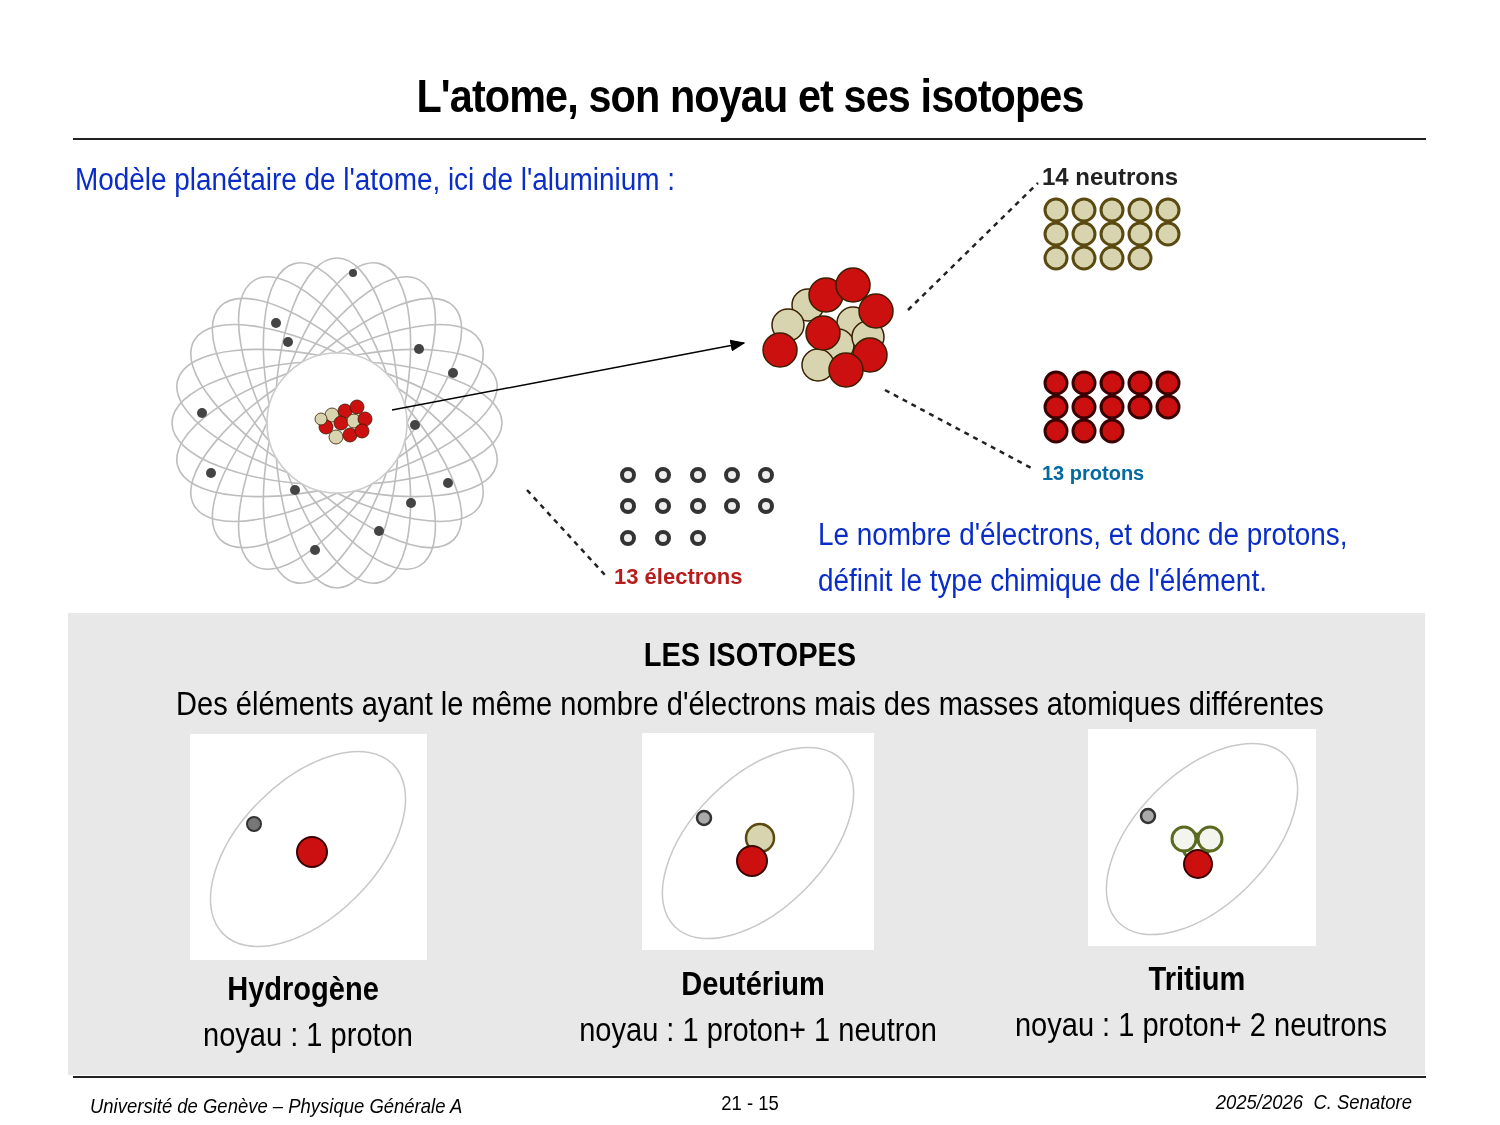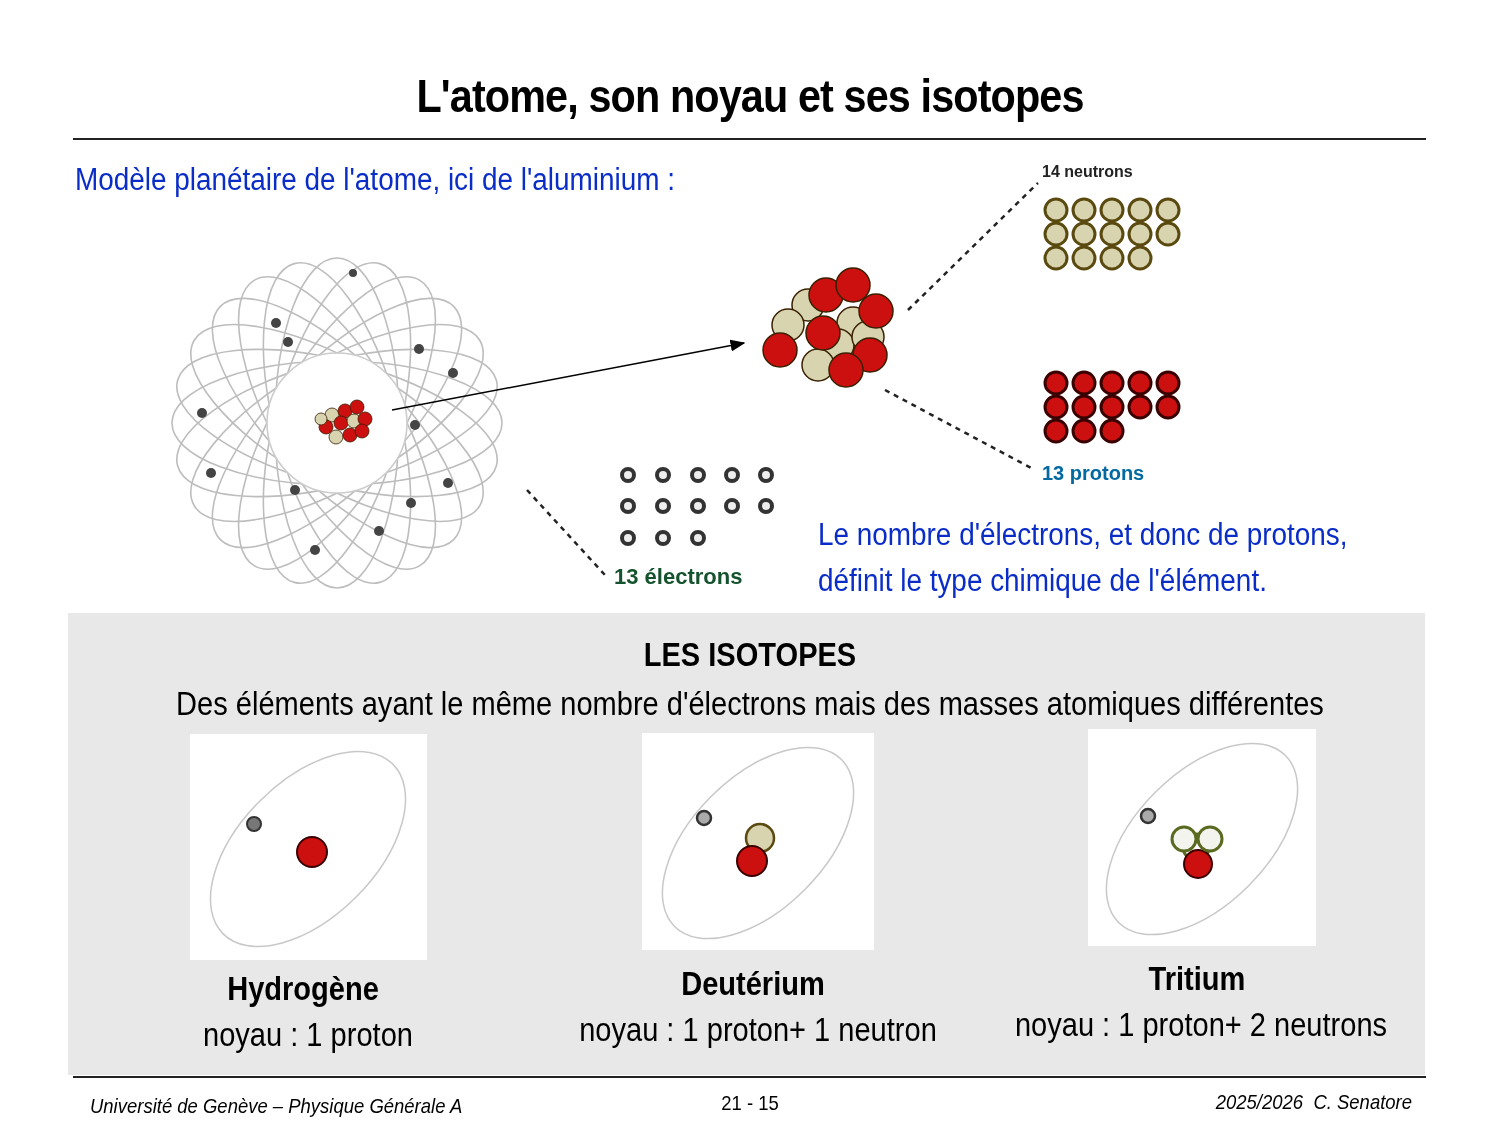--- a/index.html
+++ b/index.html
@@ -107,21 +107,21 @@
       <circle cx="95" cy="30" r="17" fill="#cc1010"></circle>
       <circle cx="118" cy="56" r="17" fill="#cc1010"></circle>
       <circle cx="22" cy="95" r="17" fill="#cc1010"></circle>
       <circle cx="65" cy="78" r="17" fill="#cc1010"></circle>
       <circle cx="112" cy="100" r="17" fill="#cc1010"></circle>
       <circle cx="88" cy="115" r="17" fill="#cc1010"></circle>
     </g>
   </svg>
 </div>
 
-<div class="abs" style="left:1042px;top:163px;font-size:16px;font-weight:bold;color:#222;">14 neutrons</div>
+<div class="abs" style="left:1042px;top:163px;font-size:24px;font-weight:bold;color:#222;">14 neutrons</div>
 <svg class="abs" style="left:1040px;top:195px;" width="150" height="80">
   <g fill="#d8d4b0" stroke="#5a4a10" stroke-width="3">
     <circle cx="16" cy="15" r="11"></circle>
       <circle cx="44" cy="15" r="11"></circle>
       <circle cx="72" cy="15" r="11"></circle>
       <circle cx="100" cy="15" r="11"></circle>
       <circle cx="128" cy="15" r="11"></circle>
     <circle cx="16" cy="39" r="11"></circle>
       <circle cx="44" cy="39" r="11"></circle>
       <circle cx="72" cy="39" r="11"></circle>
@@ -163,21 +163,21 @@
     <circle cx="16" cy="46" r="6"></circle>
       <circle cx="51" cy="46" r="6"></circle>
       <circle cx="86" cy="46" r="6"></circle>
       <circle cx="120" cy="46" r="6"></circle>
       <circle cx="154" cy="46" r="6"></circle>
     <circle cx="16" cy="78" r="6"></circle>
       <circle cx="51" cy="78" r="6"></circle>
       <circle cx="86" cy="78" r="6"></circle>
   </g>
 </svg>
-<div class="abs" style="left:614px;top:564px;font-size:22px;font-weight:bold;color:#14532d;">13 électrons</div>
+<div class="abs" style="left:614px;top:564px;font-size:22px;font-weight:bold;color:#b91c1c;">13 électrons</div>
 
 <div class="abs desc blue">
   <div>Le nombre d'électrons, et donc de protons,</div>
   <div>définit le type chimique de l'élément.</div>
 </div>
 
 <div class="abs panel"></div>
 <div class="abs panel-title">LES ISOTOPES</div>
 <div class="abs panel-sub">Des éléments ayant le même nombre d'électrons mais des masses atomiques différentes</div>
 

